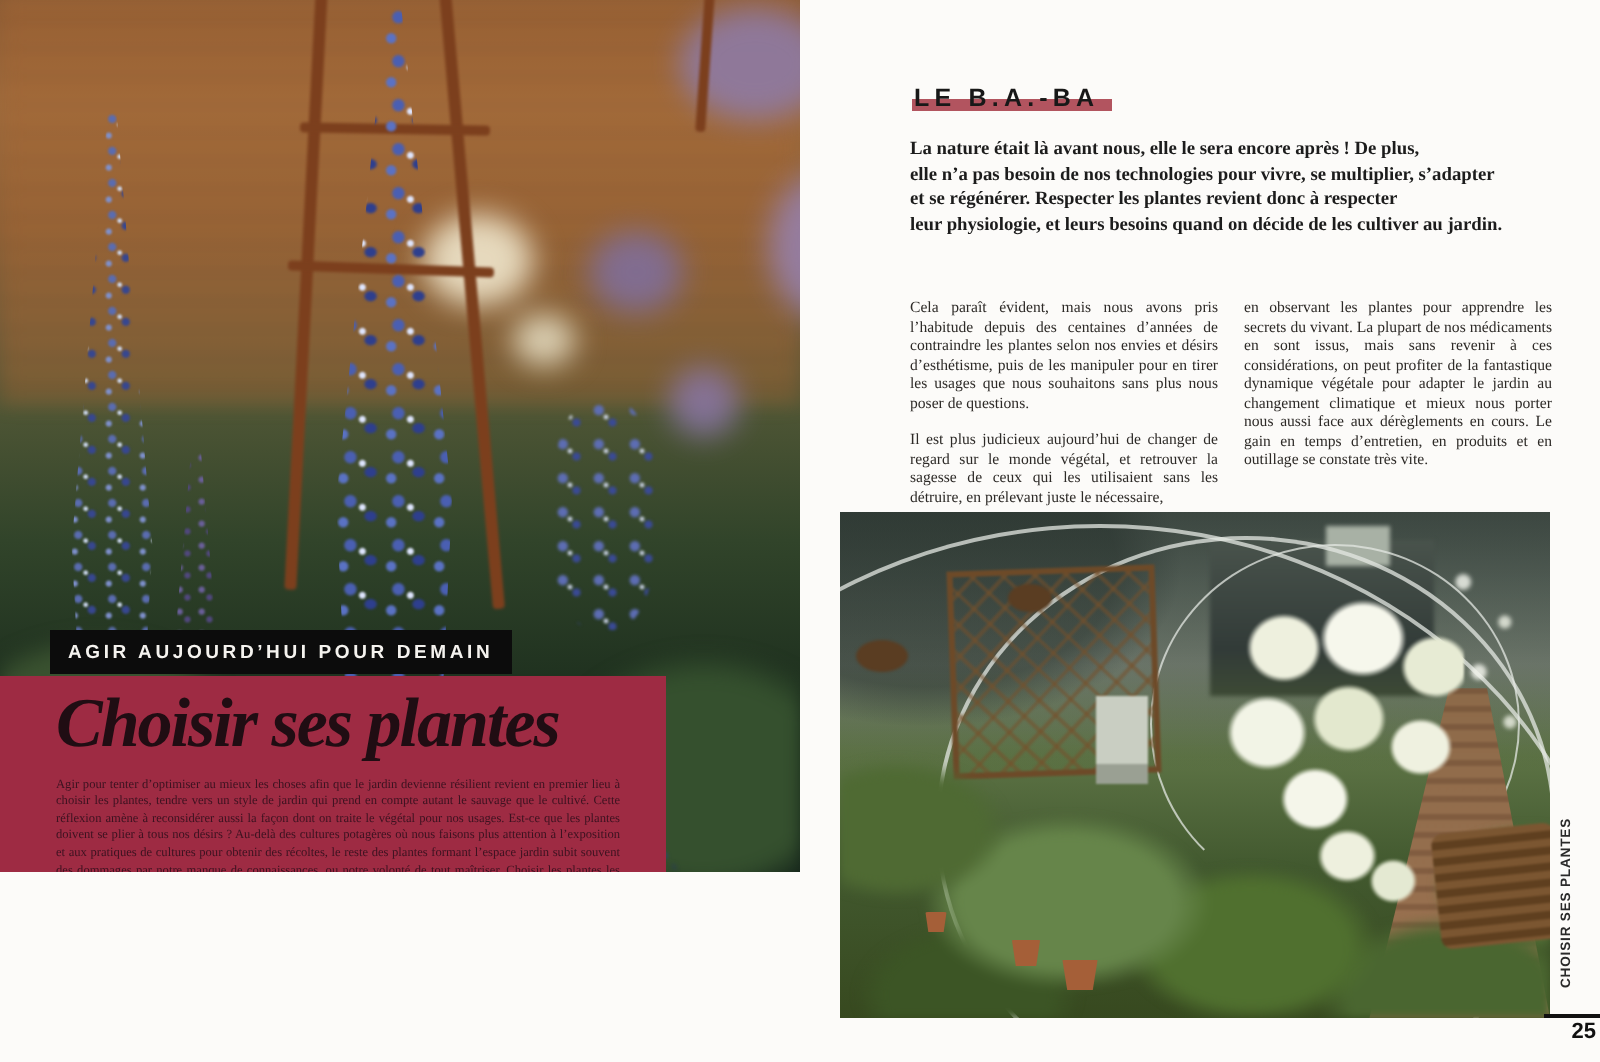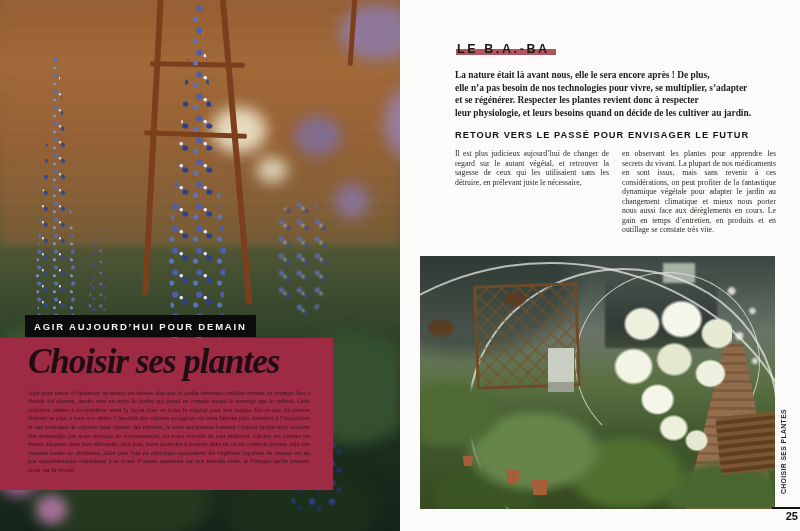--- a/index.html
+++ b/index.html
@@ -1,21 +1,21 @@
 <!DOCTYPE html>
 <html lang="fr"><head>
 <meta charset="utf-8">
 <style>
   html,body{margin:0;padding:0;background:#e8e6e2;}
   .spread{position:relative;width:800px;height:531px;overflow:hidden;background:#fcfbf9;
           font-family:"Liberation Serif", serif;}
   .spread *{box-sizing:border-box;}
 
   
-  .page-left{position:absolute;left:0;top:0;width:400px;height:531px;overflow:hidden;
+  .page-left{position:absolute;left:0;top:0;width:400px;height:436px;overflow:hidden;
     background:linear-gradient(180deg,#8a5a33 0%,#9c6a3c 12%,#8a5f36 26%,#6d5a38 38%,
                #4c5434 48%,#31442a 62%,#1d2f1e 80%,#14241a 100%);}
   .photo-layer{position:absolute;}
   .brick{left:0;top:0;width:100%;height:46%;
     background:repeating-linear-gradient(180deg,rgba(198,124,62,.40) 0 7px,rgba(138,82,42,.40) 7px 14px);
     filter:blur(5px);}
   .purple-blur{left:250px;top:-20px;width:170px;height:260px;filter:blur(7px);opacity:.85;
     background:
       radial-gradient(60px 45px at 75% 20%, #8d7cab 0 55%, transparent 70%),
       radial-gradient(45px 60px at 95% 55%, #9782b2 0 50%, transparent 70%),
@@ -207,25 +207,25 @@
       <p>Agir pour tenter d’optimiser au mieux les choses afin que le jardin devienne résilient revient en premier lieu à choisir les plantes, tendre vers un style de jardin qui prend en compte autant le sauvage que le cultivé. Cette réflexion amène à reconsidérer aussi la façon dont on traite le végétal pour nos usages. Est-ce que les plantes doivent se plier à tous nos désirs ? Au-delà des cultures potagères où nous faisons plus attention à l’exposition et aux pratiques de cultures pour obtenir des récoltes, le reste des plantes formant l’espace jardin subit souvent des dommages par notre manque de connaissances, ou notre volonté de tout maîtriser. Choisir les plantes les mieux adaptées dans leur silhouette, leur port, leurs aptitudes à pousser dans tel ou tel contexte permet déjà une certaine forme de résilience. Aller plus loin en cherchant exactement les végétaux capables de résister est un pas supplémentaire conduisant à se poser d’autres questions sur nos besoins réels, et l’impact qu’ils peuvent avoir sur le vivant.</p>
     </div>
   </div>
 
   <div class="page-right">
     <div class="rubric"><span>LE B.A.-BA</span></div>
     <p class="standfirst">La nature était là avant nous, elle le sera encore après ! De plus,
 elle n’a pas besoin de nos technologies pour vivre, se multiplier, s’adapter
 et se régénérer. Respecter les plantes revient donc à respecter
 leur physiologie, et leurs besoins quand on décide de les cultiver au jardin.</p>
-    <h2 class="section-heading">RETOUR VERS LE PASSÉ POUR ENVISAGER LE FUTUR</h2>
 
     <div class="columns">
       <div class="col">
-        <p>Il est plus judicieux aujourd’hui de changer de regard sur le autant végétal, et retrouver la sagesse de ceux qui les utilisaient sans les détruire, en prélevant juste le nécessaire,</p>
+        <p>Cela paraît évident, mais nous avons pris l’habitude depuis des centaines d’années de contraindre les plantes selon nos envies et désirs d’esthétisme, puis de les manipuler pour en tirer les usages que nous souhaitons sans plus nous poser de questions.</p>
+        <p>Il est plus judicieux aujourd’hui de changer de regard sur le monde végétal, et retrouver la sagesse de ceux qui les utilisaient sans les détruire, en prélevant juste le nécessaire,</p>
       </div>
       <div class="col">
         <p>en observant les plantes pour apprendre les secrets du vivant. La plupart de nos médicaments en sont issus, mais sans revenir à ces considérations, on peut profiter de la fantastique dynamique végétale pour adapter le jardin au changement climatique et mieux nous porter nous aussi face aux dérèglements en cours. Le gain en temps d’entretien, en produits et en outillage se constate très vite.</p>
       </div>
     </div>
 
     <div class="photo-right">
       <div class="photo-layer plastic"></div>
       <div class="photo-layer far-end"></div>
       <div class="photo-layer window"></div>

